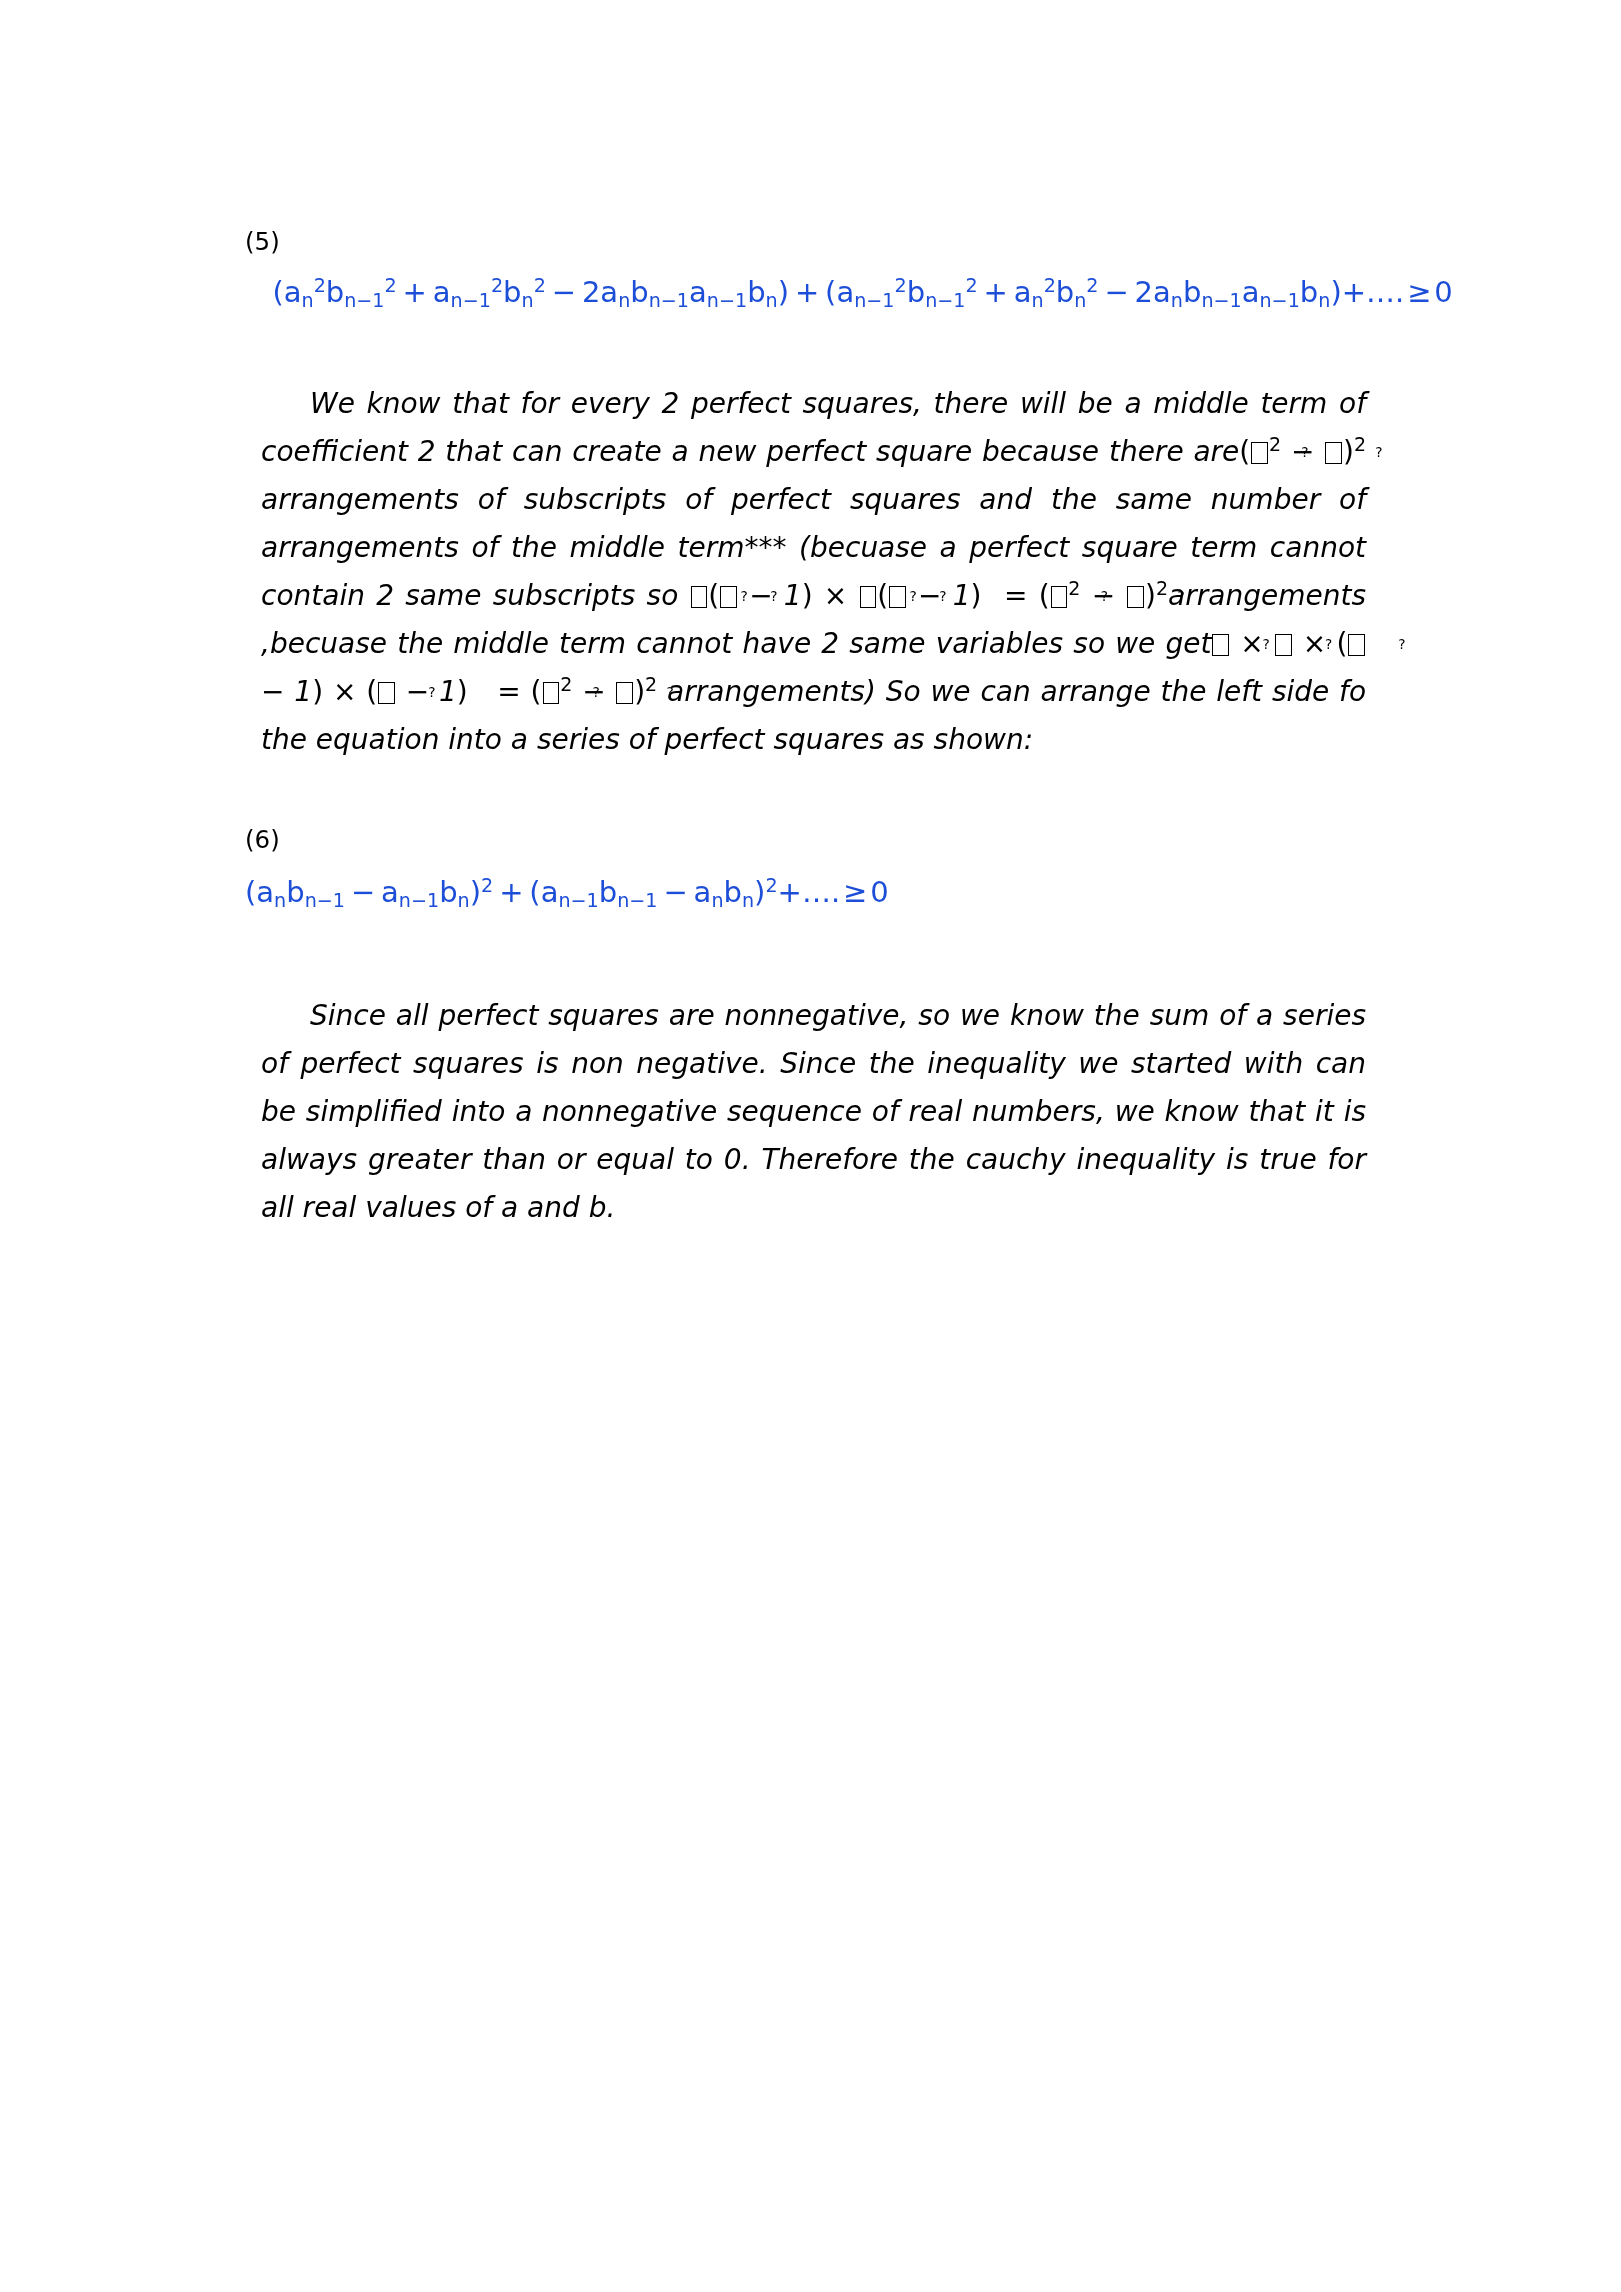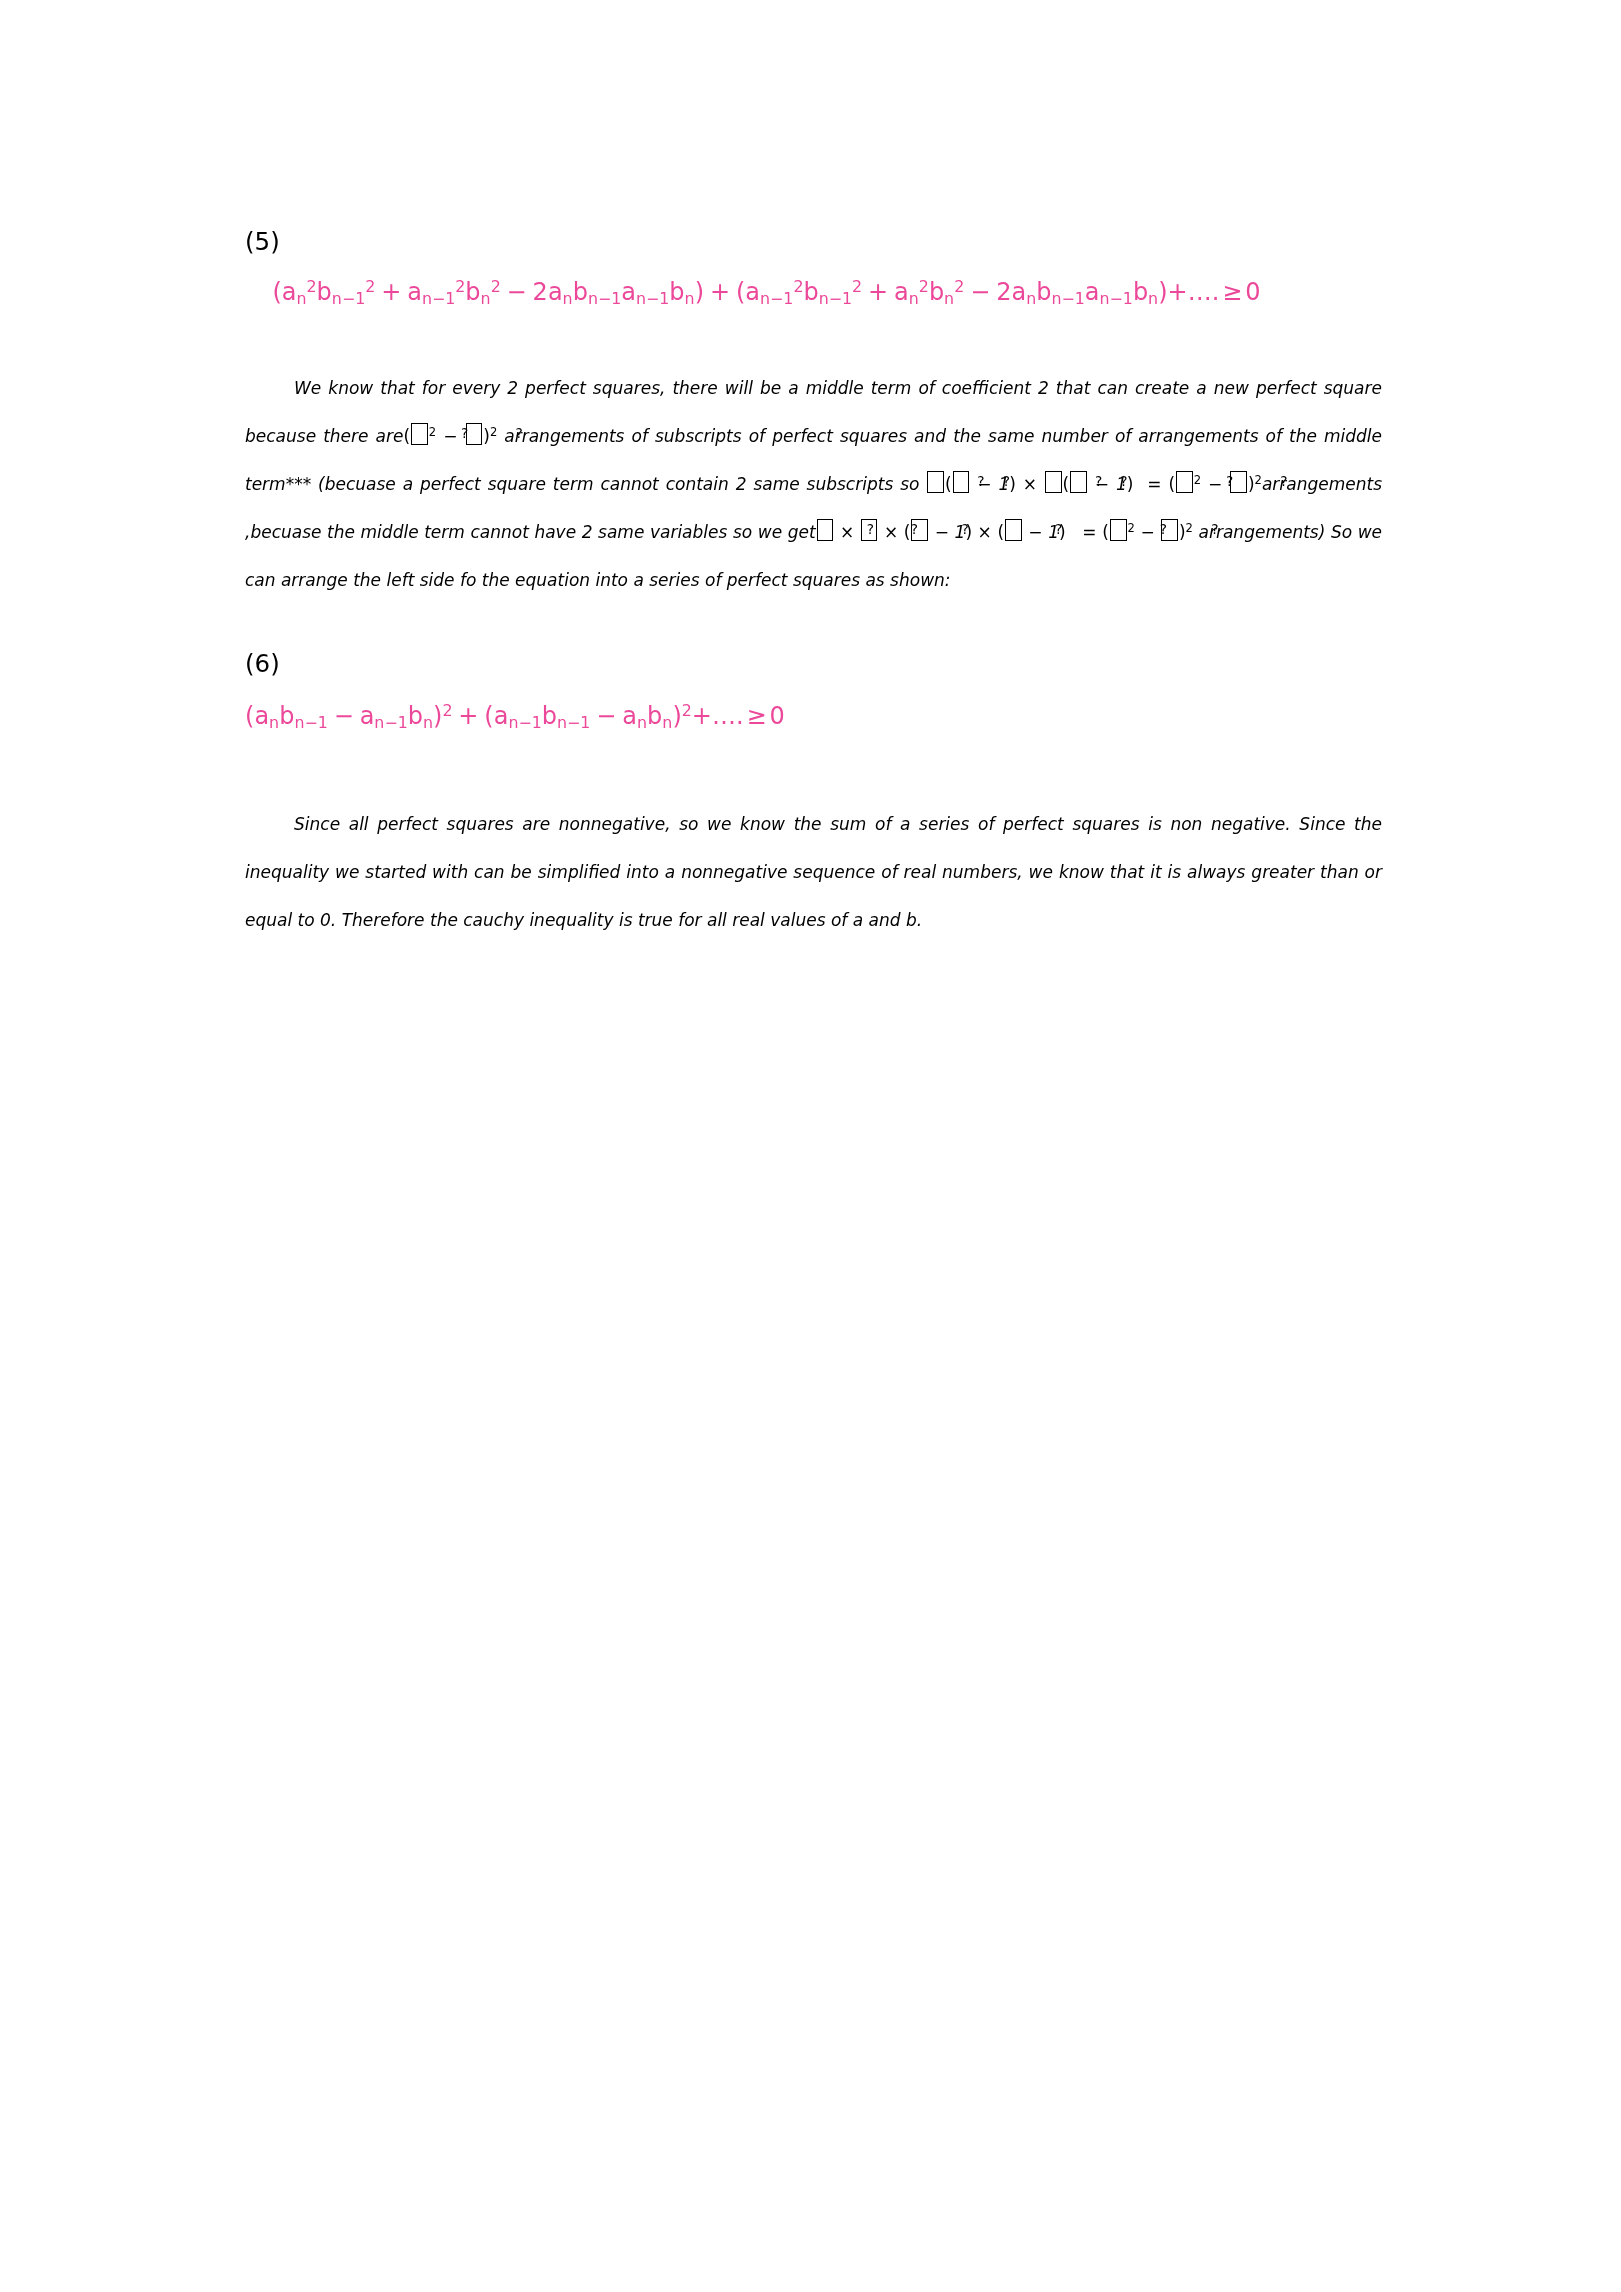--- a/index.html
+++ b/index.html
@@ -29,23 +29,23 @@
     font-family: "DejaVu Sans", sans-serif;
     font-size: 24.5px;
     line-height: 33px;
     color: #000;
     margin: 0;
   }
 
   
   .eq-display {
     font-family: "DejaVu Sans", sans-serif;
-    font-size: 24px;
+    font-size: 29px;
     line-height: 53px;
-    color: #ec4899;
+    color: #1d4ed8;
     white-space: nowrap;
     margin: 0;
   }
   .eq-indent { padding-left: 27.4px; margin-top: 7.8px; }
   .eq-center { text-align: left; margin-top: 9.8px; padding-right: 39px; }
 
   .eq-display sub {
     font-size: 0.66em;
     vertical-align: -0.28em;
     line-height: 0;
@@ -55,26 +55,26 @@
     vertical-align: 0.52em;
     line-height: 0;
   }
   .op { margin: 0 5.9px; }
   .op-tight { margin: 0 2.9px; }
 
   
   .para {
     font-family: "DejaVu Sans", sans-serif;
     font-style: italic;
-    font-size: 17px;
+    font-size: 28px;
     line-height: 48px;
     text-align: justify;
     text-justify: inter-word;
     color: #000;
-    margin: 0;
+    margin: 16px;
     text-indent: 49px;
   }
 
   .para sup {
     font-size: 0.68em;
     vertical-align: 0.5em;
     line-height: 0;
   }
 
   

